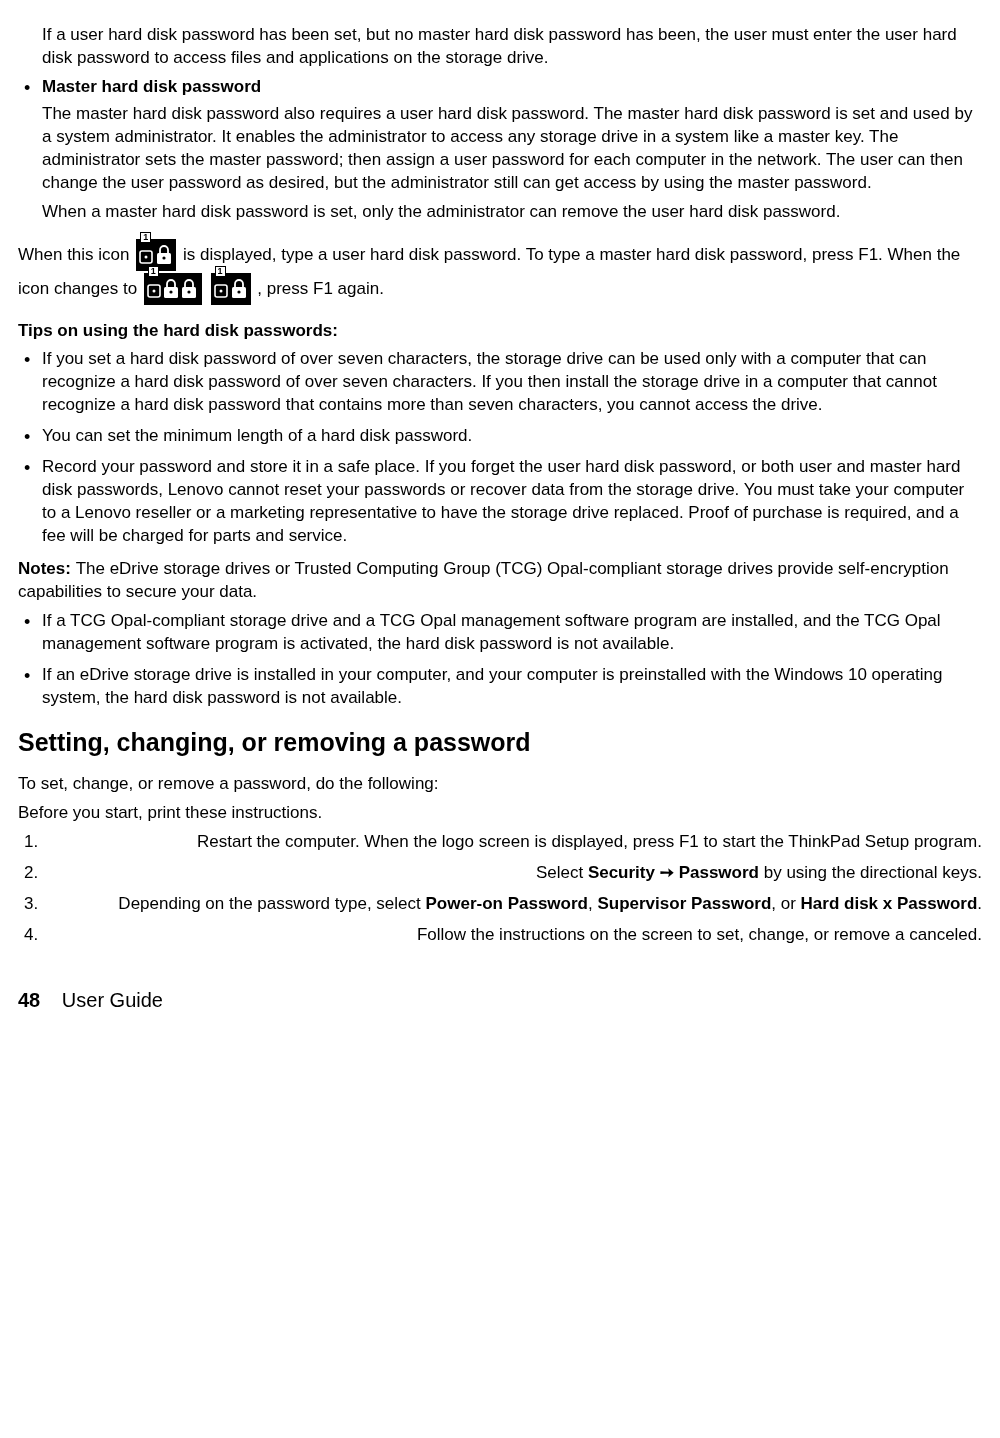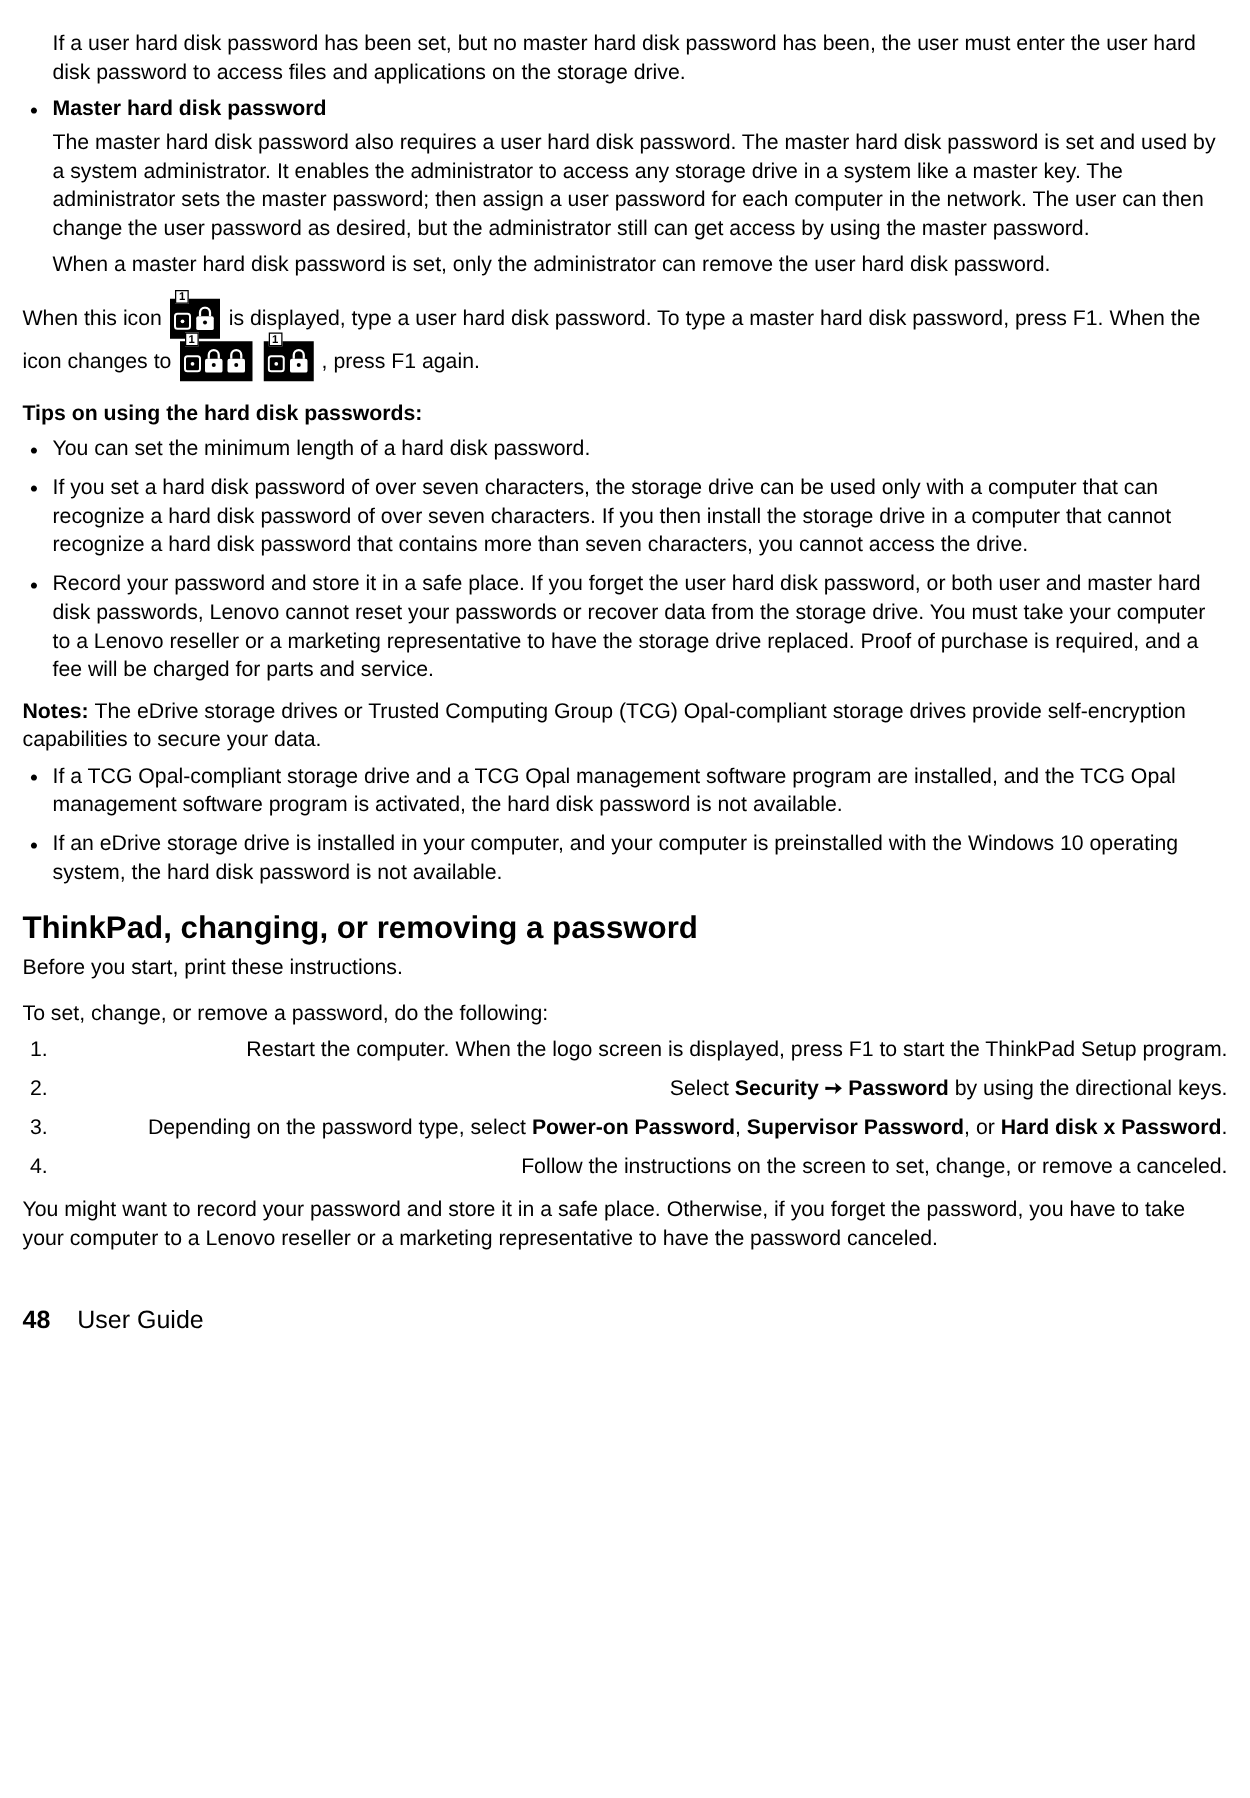--- a/index.html
+++ b/index.html
@@ -161,49 +161,48 @@
         <rect x="18" y="8" width="14" height="11" rx="1.5" fill="#fff"></rect>
         <path d="M21 8 v-3 a4 4 0 0 1 8 0 v3" fill="none" stroke="#fff" stroke-width="1.8"></path>
         <circle cx="25" cy="13" r="1.6" fill="#000"></circle>
       </svg>
     </span>
     <span> , press F1 again.</span>
   </p>
 
   <p class="tips-head">Tips on using the hard disk passwords:</p>
   <ul class="bullet-list">
+    <li>If you set a hard disk password of over seven characters, the storage drive can be used only with a computer that can recognize a hard disk password of over seven characters. If you then install the storage drive in a computer that cannot recognize a hard disk password that contains more than seven characters, you cannot access the drive.</li>
     <li>You can set the minimum length of a hard disk password.</li>
-    <li>If you set a hard disk password of over seven characters, the storage drive can be used only with a computer that can recognize a hard disk password of over seven characters. If you then install the storage drive in a computer that cannot recognize a hard disk password that contains more than seven characters, you cannot access the drive.</li>
     <li>Record your password and store it in a safe place. If you forget the user hard disk password, or both user and master hard disk passwords, Lenovo cannot reset your passwords or recover data from the storage drive. You must take your computer to a Lenovo reseller or a marketing representative to have the storage drive replaced. Proof of purchase is required, and a fee will be charged for parts and service.</li>
   </ul>
 
   <p class="notes-line">
     <span class="bold">Notes:  </span><span>The eDrive storage drives or Trusted Computing Group (TCG) Opal-compliant storage drives provide self-encryption capabilities to secure your data.</span>
   </p>
   <ul class="bullet-list">
     <li>If a TCG Opal-compliant storage drive and a TCG Opal management software program are installed, and the TCG Opal management software program is activated, the hard disk password is not available.</li>
     <li>If an eDrive storage drive is installed in your computer, and your computer is preinstalled with the Windows 10 operating system, the hard disk password is not available.</li>
   </ul>
 
-  <h2 class="section">ThinkPad, changing, or removing a password</h2>
+  <h2 class="section">Setting, changing, or removing a password</h2>
+  <p class="para" style="margin-top:14px;">To set, change, or remove a password, do the following:</p>
+
   <p class="para">Before you start, print these instructions.</p>
-
-  <p class="para" style="margin-top:14px;">To set, change, or remove a password, do the following:</p>
 
   <ol class="ol-list">
     <li>Restart the computer. When the logo screen is displayed, press F1 to start the ThinkPad Setup program.</li>
     <li>
       <span>Select </span><span class="bold">Security</span><span class="arrow"> ➙ </span><span class="bold">Password</span><span> by using the directional keys.</span>
     </li>
     <li>
       <span>Depending on the password type, select </span><span class="bold">Power-on Password</span><span>, </span><span class="bold">Supervisor Password</span><span>, or </span><span class="bold">Hard disk x Password</span><span>.</span>
     </li>
     <li>Follow the instructions on the screen to set, change, or remove a canceled.</li>
   </ol>
 
-  <p class="para" style="margin-top:12px;">You might want to record your password and store it in a safe place. Otherwise, if you forget the password, you have to take your computer to a Lenovo reseller or a marketing representative to have the password canceled.</p>
 
 </div>
 
 <div class="footer">
   <span class="pagenum">48</span>
   <span>User Guide</span>
 </div>
 
 </body></html>

